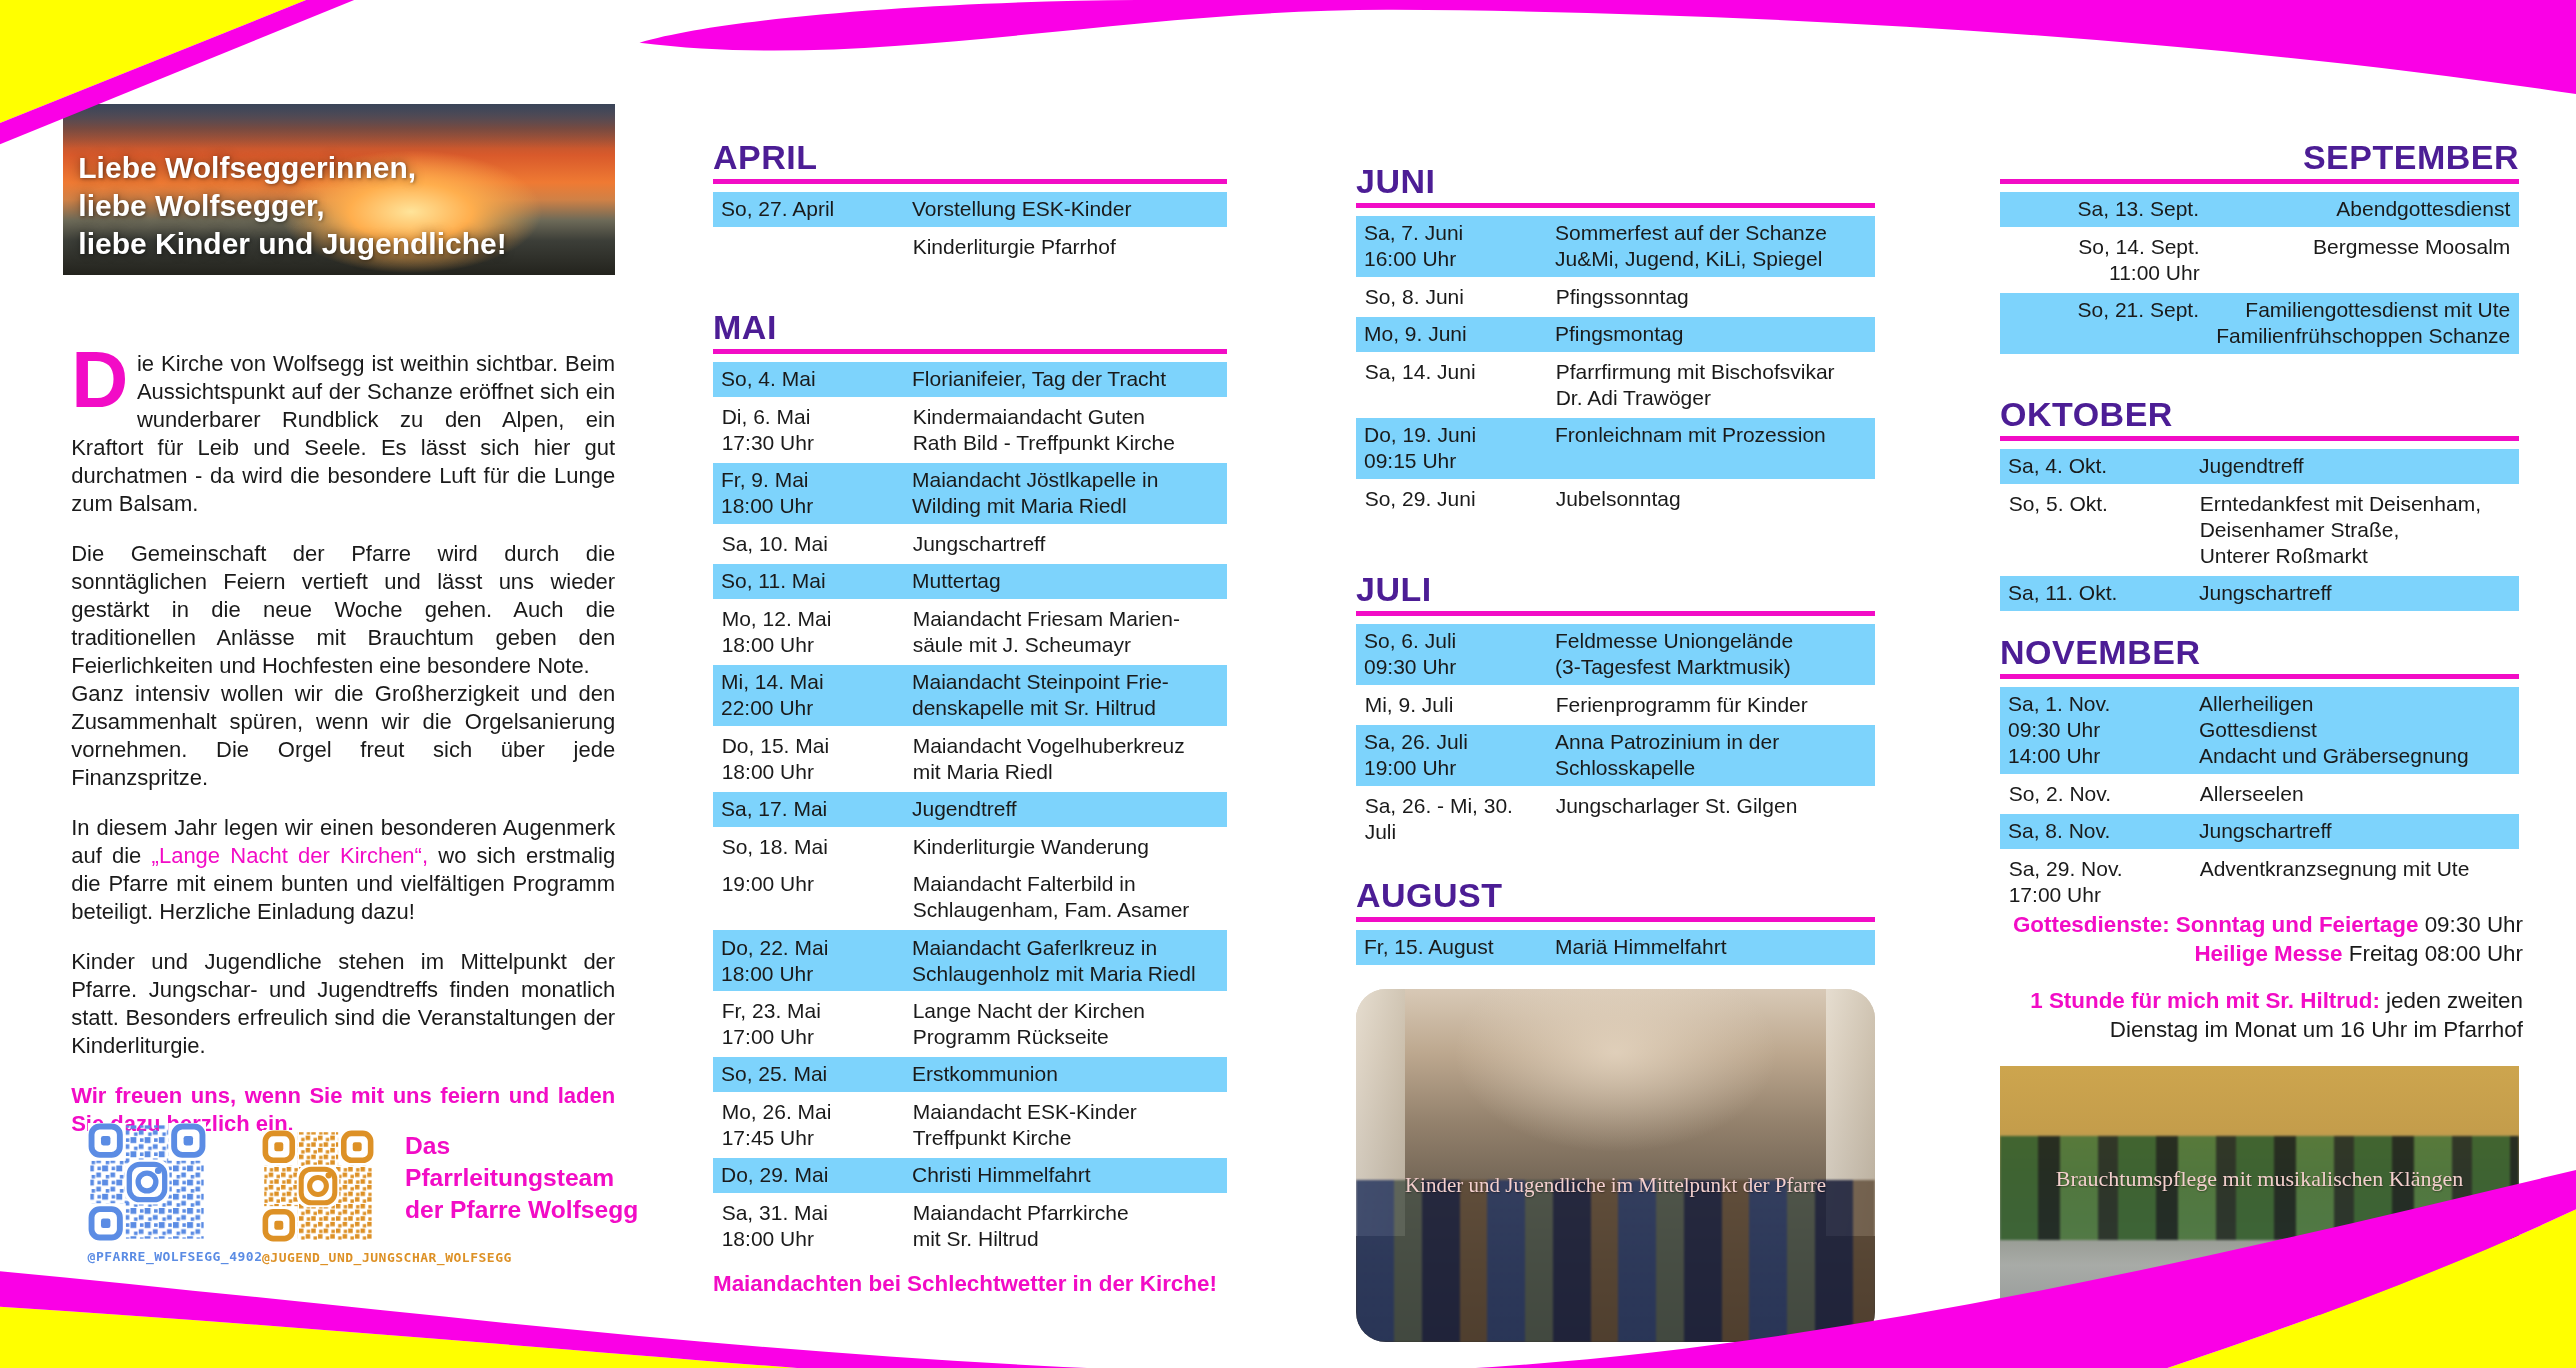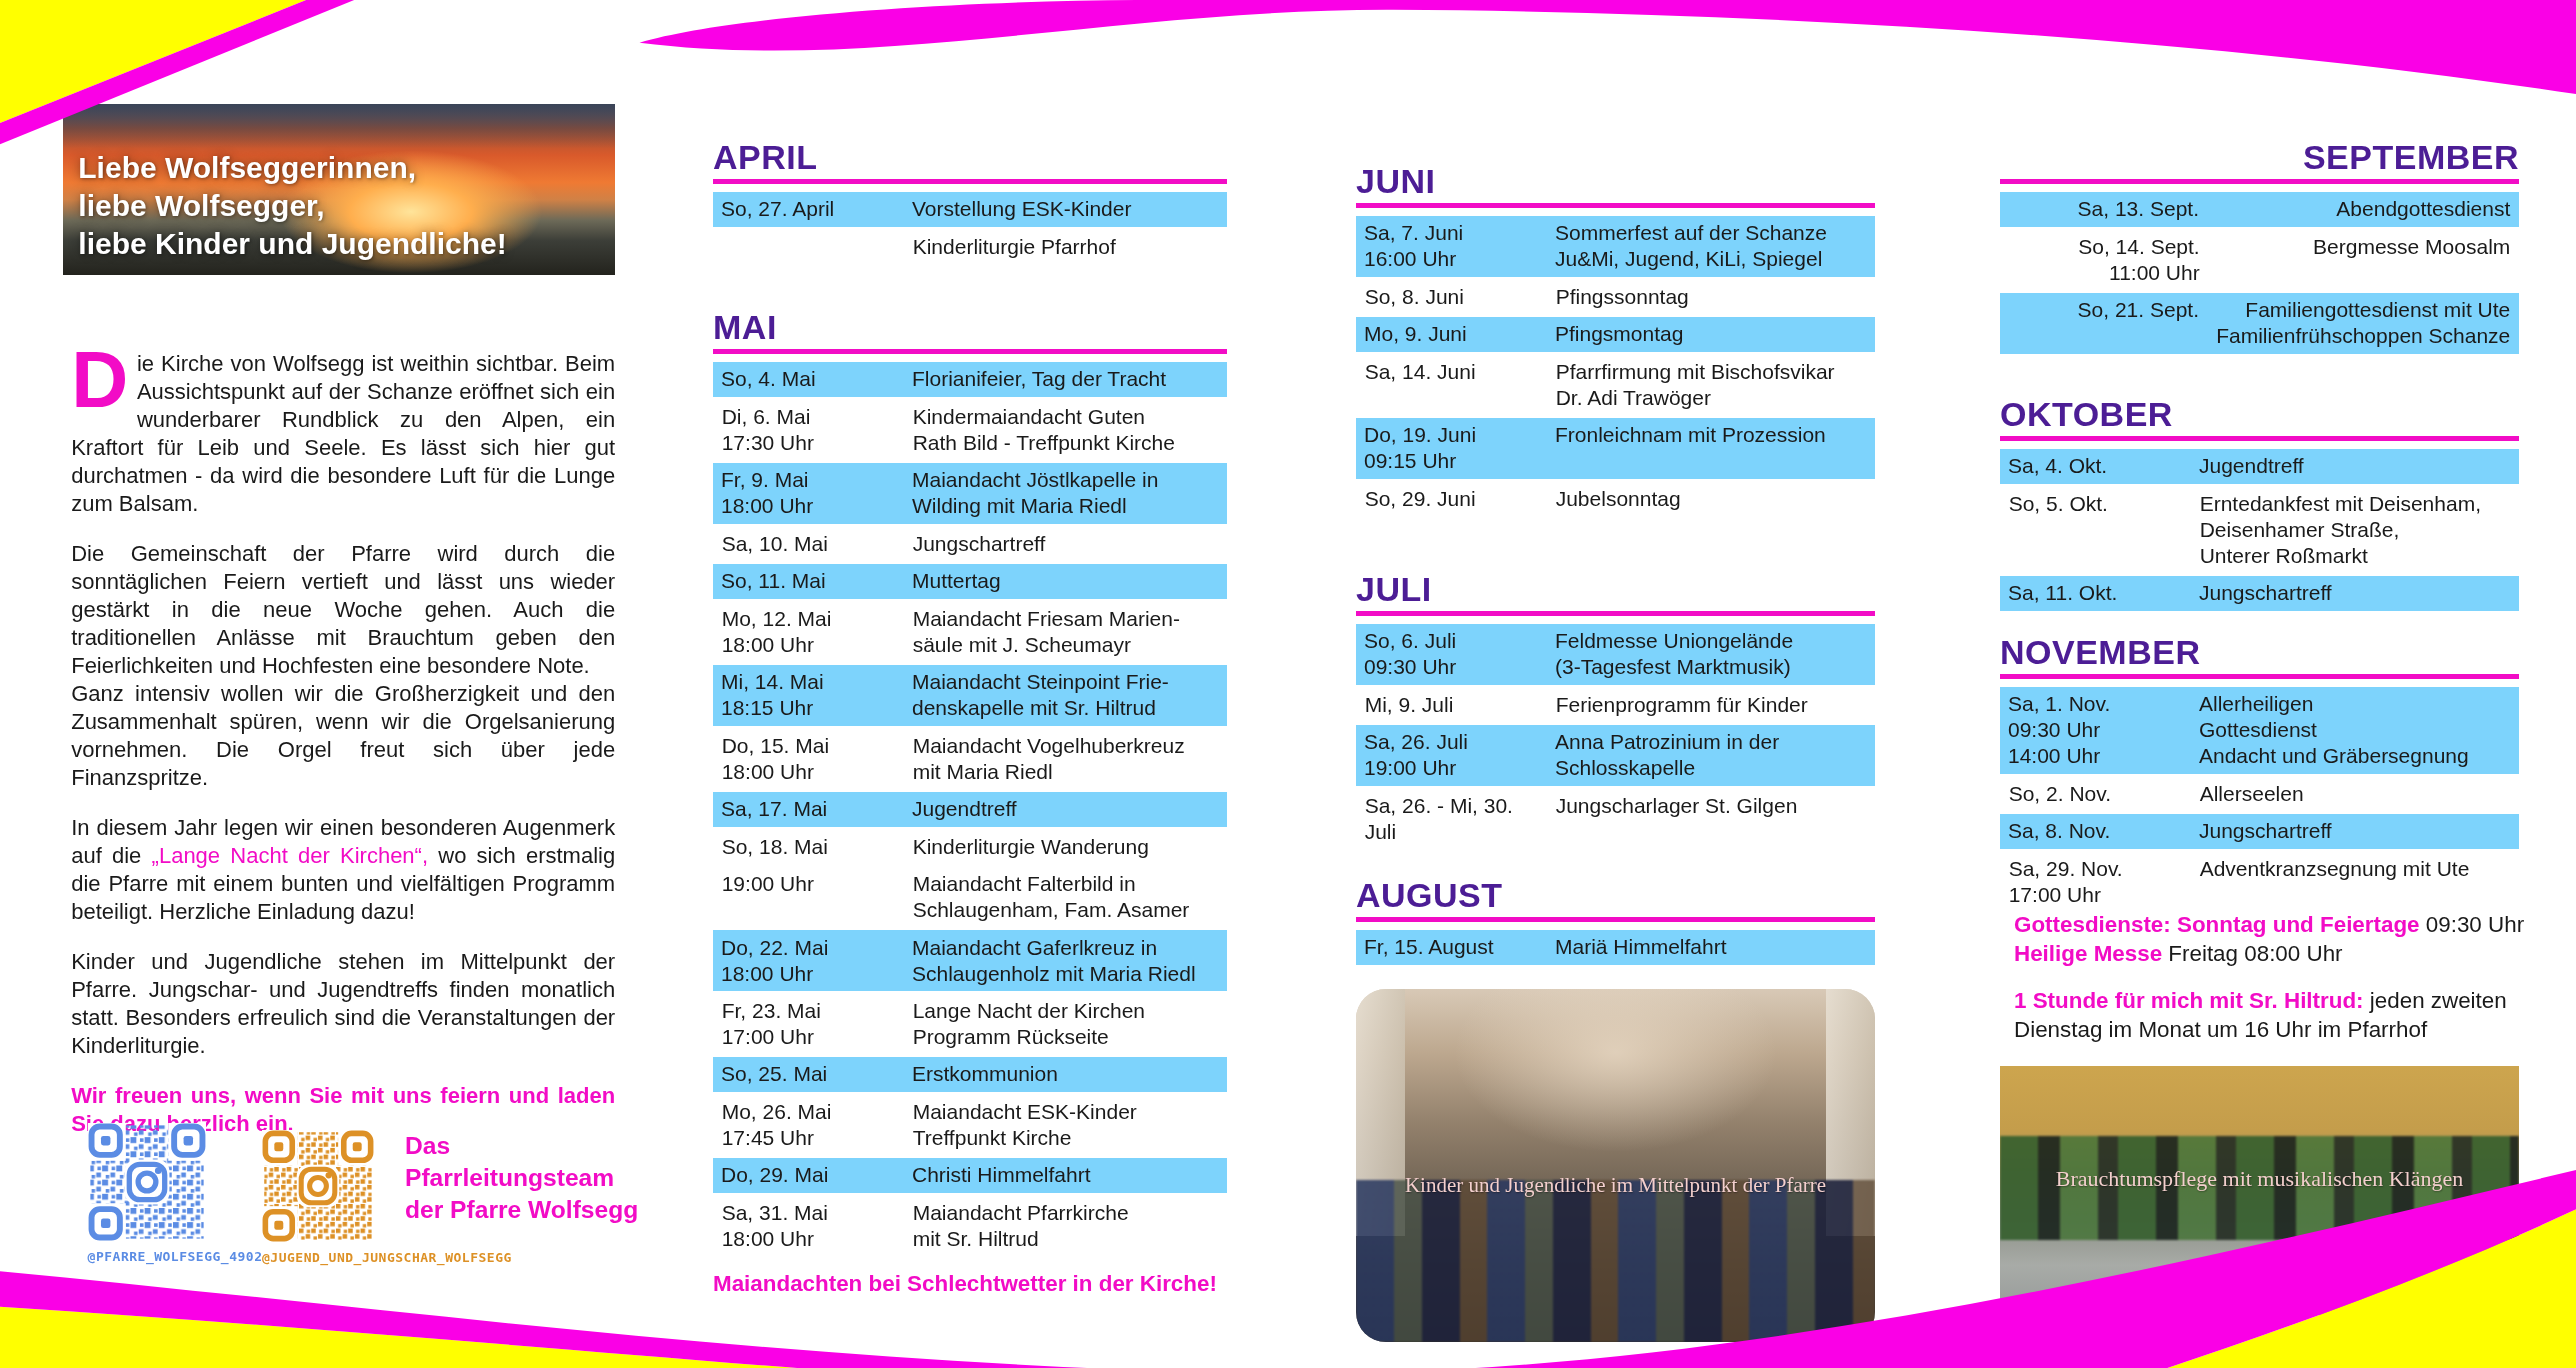--- a/index.html
+++ b/index.html
@@ -66,21 +66,21 @@
   .rule{height:4.9px;background:#F20CC6;margin:4.4px 0 7.7px 0;}
   .row{display:flex;align-items:flex-start;padding:4.4px 8.7px;margin-bottom:2.7px;}
   .row.hl{background:#7dd3fc;padding-left:8px;}
   .row .date{width:191px;flex:0 0 191px;font-size:21px;line-height:26px;white-space:pre-line;}
   .row .desc{flex:1;font-size:21px;line-height:26px;white-space:pre-line;}
   .month-note{margin-top:13.7px;color:#F20CC6;font-weight:bold;font-size:22.4px;line-height:27px;}
   #april{top:139px;} #mai{top:309px;}
   #juni{top:139px;} #juli{top:547px;} #august{top:853px;}
   #september{top:139px;text-align:right;} #oktober{top:396px;} #november{top:634px;}
   
-  .services{position:absolute;left:14px;top:910px;width:100%;}
+  .services{position:absolute;left:4px;top:910px;width:100%;text-align:right;}
   .svc{font-size:22.4px;line-height:29px;margin:0;}
   .svc:last-child{margin-top:17.5px;}
   .svc .lbl{color:#F20CC6;font-weight:bold;}
   
   .photo{position:absolute;left:0;overflow:hidden;}
   #church-photo{
     top:965px;width:519px;height:353px;
     background:
       radial-gradient(ellipse 230px 142px at 50% 18%, rgba(235,220,200,.75) 0%, rgba(235,220,200,0) 70%),
       linear-gradient(180deg,#d8c9b6 0%, #bda88f 18%, #93816c 38%, #6f6253 58%, #4c443b 78%, #332d27 100%);
@@ -240,21 +240,21 @@
           <div class="desc">Muttertag</div>
         </div>
           <div class="row">
           <div class="date">Mo, 12. Mai
 18:00 Uhr</div>
           <div class="desc">Maiandacht Friesam Marien-
 säule mit J. Scheumayr</div>
         </div>
           <div class="row hl">
           <div class="date">Mi, 14. Mai
-18:15 Uhr</div>
+22:00 Uhr</div>
           <div class="desc">Maiandacht Steinpoint Frie-
 denskapelle mit Sr. Hiltrud</div>
         </div>
           <div class="row">
           <div class="date">Do, 15. Mai
 18:00 Uhr</div>
           <div class="desc">Maiandacht Vogelhuberkreuz
 mit Maria Riedl</div>
         </div>
           <div class="row hl">

